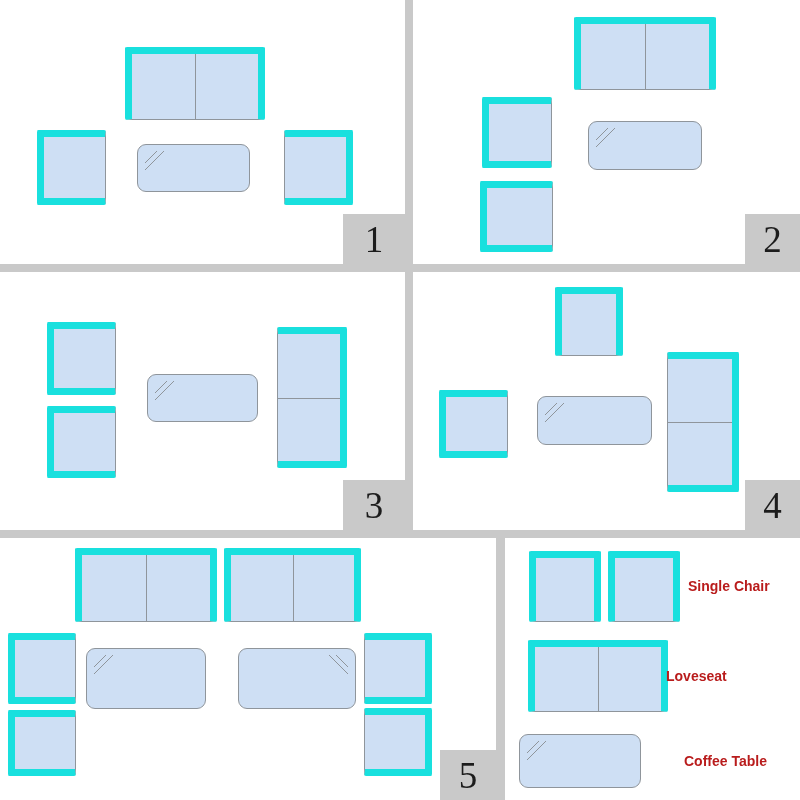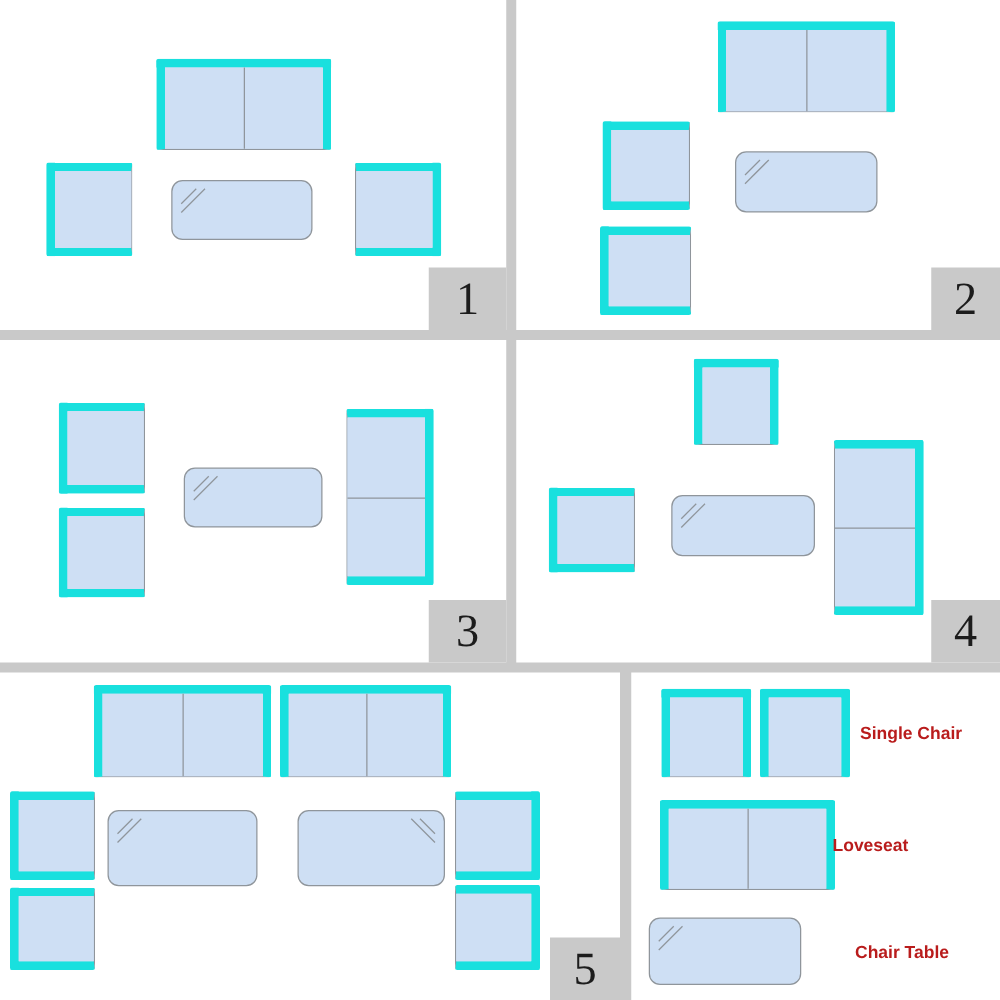--- a/index.html
+++ b/index.html
@@ -155,15 +155,15 @@
   </div>
   <div class="tab" style="left:745px;top:480px;width:55px;height:50px">
     <span class="num">4</span>
   </div>
   <div class="tab" style="left:440px;top:750px;width:56px;height:50px">
     <span class="num">5</span>
   </div>
 
   <div class="legend-label" style="left:688px;top:578px">Single Chair</div>
   <div class="legend-label" style="left:666px;top:668px">Loveseat</div>
-  <div class="legend-label" style="left:684px;top:753px">Chair Table</div>
+  <div class="legend-label" style="left:684px;top:753px">Coffee Table</div>
 
 </div>
 
 </body></html>

